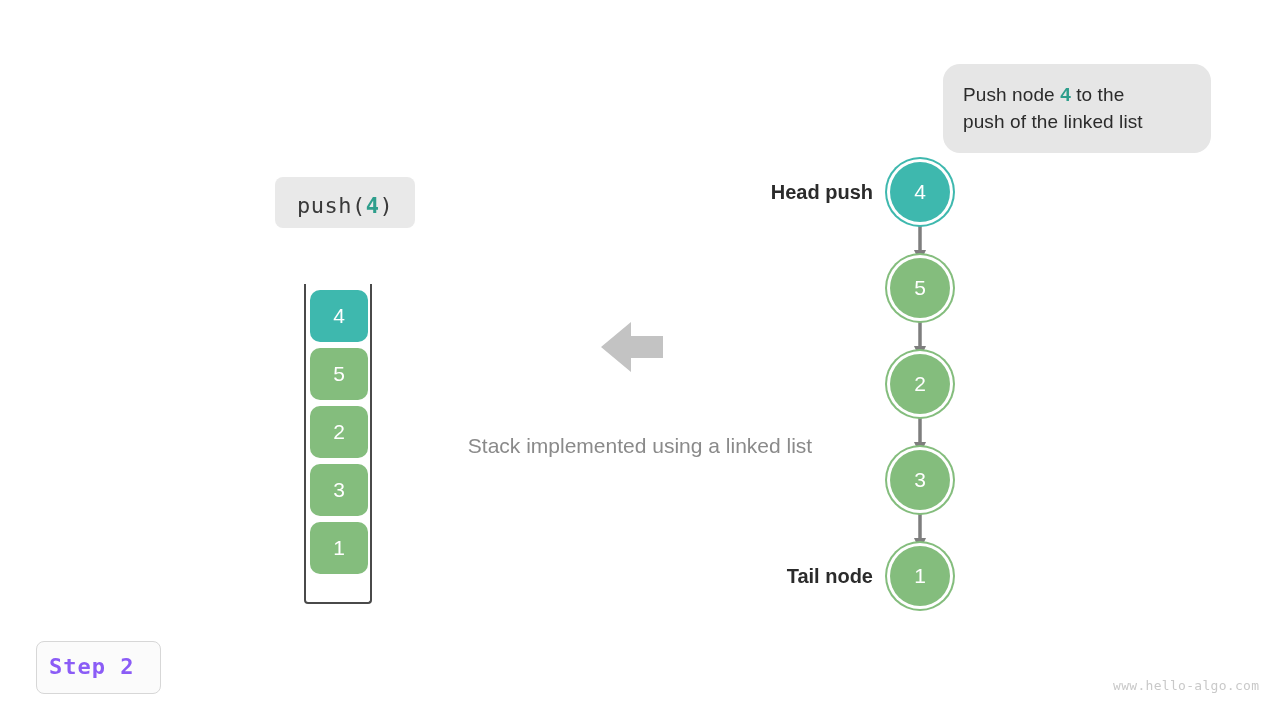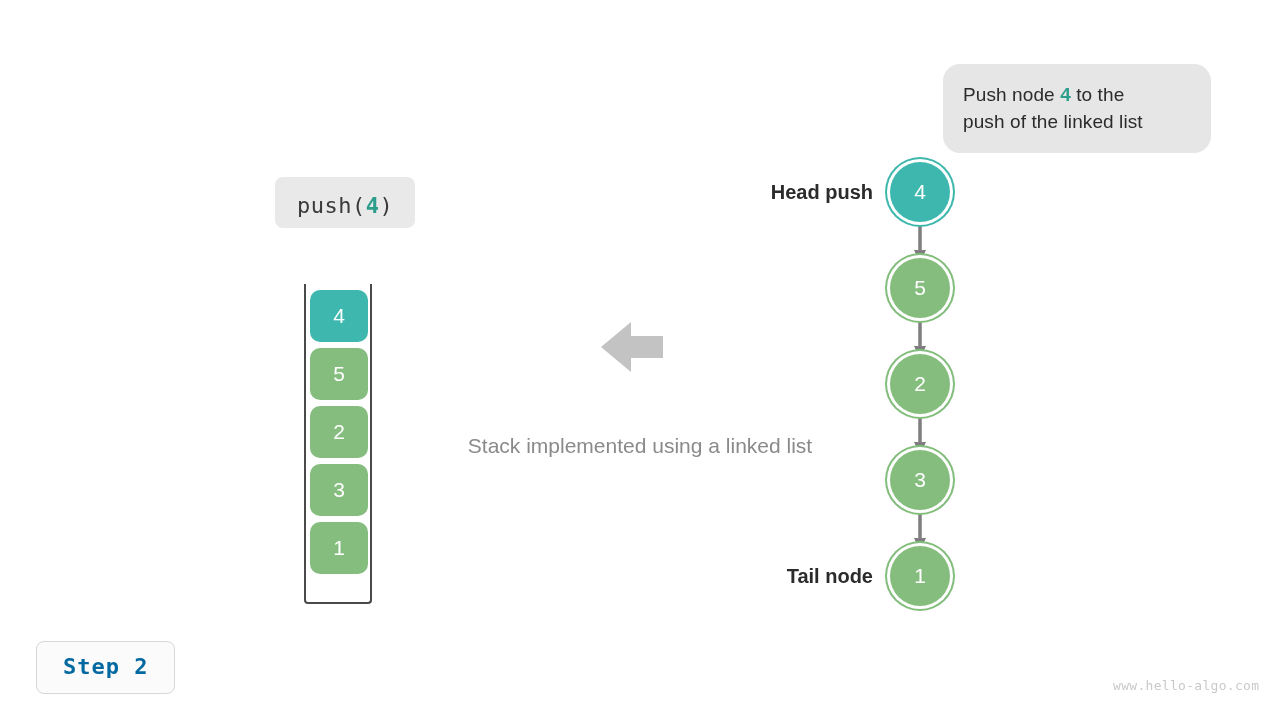--- a/index.html
+++ b/index.html
@@ -113,24 +113,24 @@
   }
   .connector { position: absolute; width: 14px; height: 40px; }
 
   
   #step-badge {
     left: 36px;
     top: 641px;
     background: #fbfbfb;
     border: 1px solid #d7d7d7;
     border-radius: 8px;
-    padding: 13px 26px 14px 26px;
+    padding: 13px 26px 14px 12px;
     font-family: "DejaVu Sans Mono", "Liberation Mono", monospace;
     font-size: 22px;
-    color: #0369a1;
+    color: #8b5cf6;
     font-weight: bold;
     letter-spacing: 1px;
     line-height: 24px;
   }
 
   
   #watermark {
     left: 1074px;
     top: 678px;
     font-family: "DejaVu Sans Mono", "Liberation Mono", monospace;

